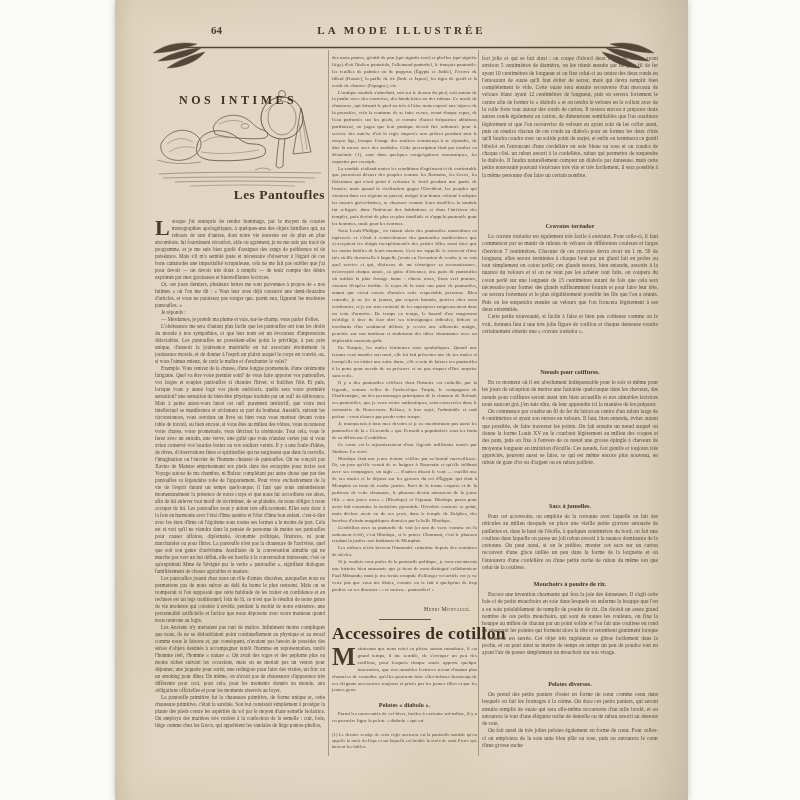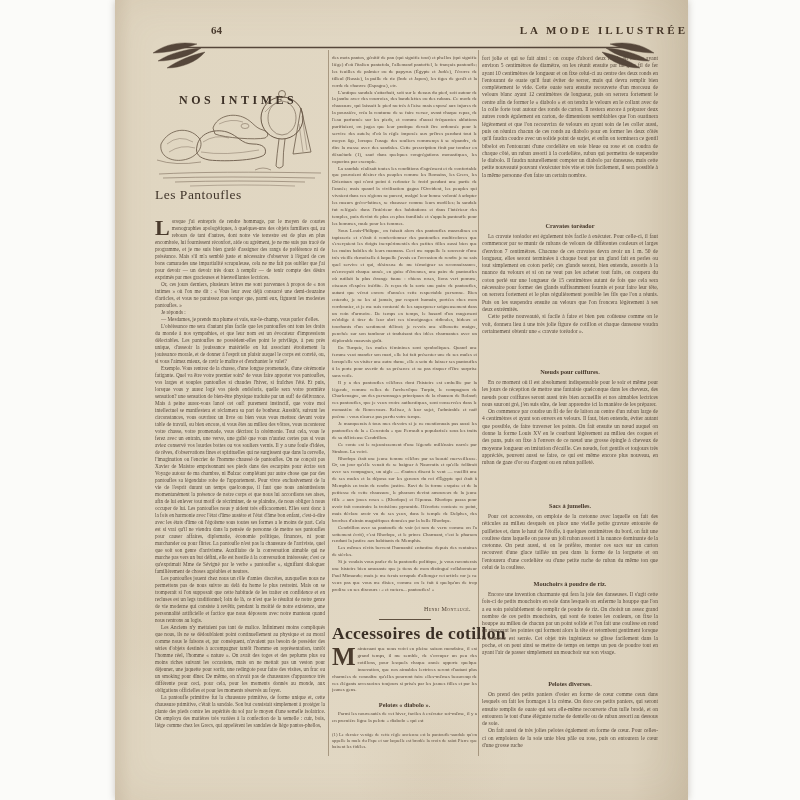--- a/index.html
+++ b/index.html
@@ -6,38 +6,38 @@
   body{width:800px;height:800px;background:#fbfbf9;position:relative;overflow:hidden;
        font-family:"Liberation Serif","DejaVu Serif",serif;}
   .paper{position:absolute;left:115px;top:0;width:573px;height:800px;color:#564639;
        background:
          radial-gradient(circle at 80% 10%, rgba(158,126,82,.10), rgba(158,126,82,0) 70px),
          radial-gradient(circle at 12% 78%, rgba(158,126,82,.09), rgba(158,126,82,0) 90px),
          radial-gradient(circle at 55% 95%, rgba(158,126,82,.07), rgba(158,126,82,0) 80px),
          linear-gradient(90deg,#d6cab4 0,#e0d6c1 3%,#e1d7c3 50%,#ddd2bd 90%,#cfc3ac 100%);
        box-shadow:0 0 7px rgba(60,45,25,.25), inset 0 0 40px rgba(140,110,70,.12);}
   .pagenum{position:absolute;left:96px;top:24px;font-size:11px;font-weight:bold;color:#4a3c2f;}
-  .masthead{position:absolute;left:0;top:24px;width:100%;text-align:right;font-size:11px;
+  .masthead{position:absolute;left:0;top:24px;width:100%;text-align:center;font-size:11px;
        font-weight:bold;letter-spacing:3px;color:#443527;}
   .ornament{position:absolute;left:36px;top:35px;}
   .colrule{position:absolute;top:50px;height:706px;width:1px;background:rgba(120,100,75,.55);}
   .rule1{left:213px;} .rule2{left:363px;}
 
   .col{position:absolute;font-size:5.2px;line-height:7px;text-align:justify;color:#57483b;}
   .col p{margin:0;text-indent:6px;text-align:justify;}
   .col p.noindent{text-indent:0;}
   .clip{overflow:hidden;}
 
   
   .col-left{left:40px;top:85px;width:170px;}
   .rubric{position:absolute;left:0;top:12px;font-size:12px;font-weight:bold;
        letter-spacing:3.5px;color:#3d3127;white-space:nowrap;margin-left:24px;}
   .illus{position:absolute;left:0;top:-3px;}
-  .art-title{position:absolute;left:0;top:106px;width:100%;text-align:left;
-       font-size:13.5px;font-weight:normal;color:#41352b;letter-spacing:.5px;}
+  .art-title{position:absolute;left:0;top:106px;width:100%;text-align:right;
+       font-size:13.5px;font-weight:bold;color:#41352b;letter-spacing:.5px;}
   .left-flow{position:absolute;left:0;top:133px;width:170px;height:538px;}
 
   .dropcap{float:left;font-size:22px;line-height:18px;padding:1px 2px 0 0;color:#4a3b2d;font-weight:bold;}
   .dropcap-m{float:left;font-size:25px;line-height:20px;padding:1px 2px 0 0;color:#4a3b2d;font-weight:bold;}
 
   
   .col-mid{left:217px;top:50px;width:145px;padding-top:5px;}
   .mid-flow{height:551px;font-size:5px;line-height:6.9px;}
   .signature{text-align:right;padding-right:6px;font-size:6px;color:#4a3b2e;
        font-variant:small-caps;letter-spacing:.4px;height:9px;}

